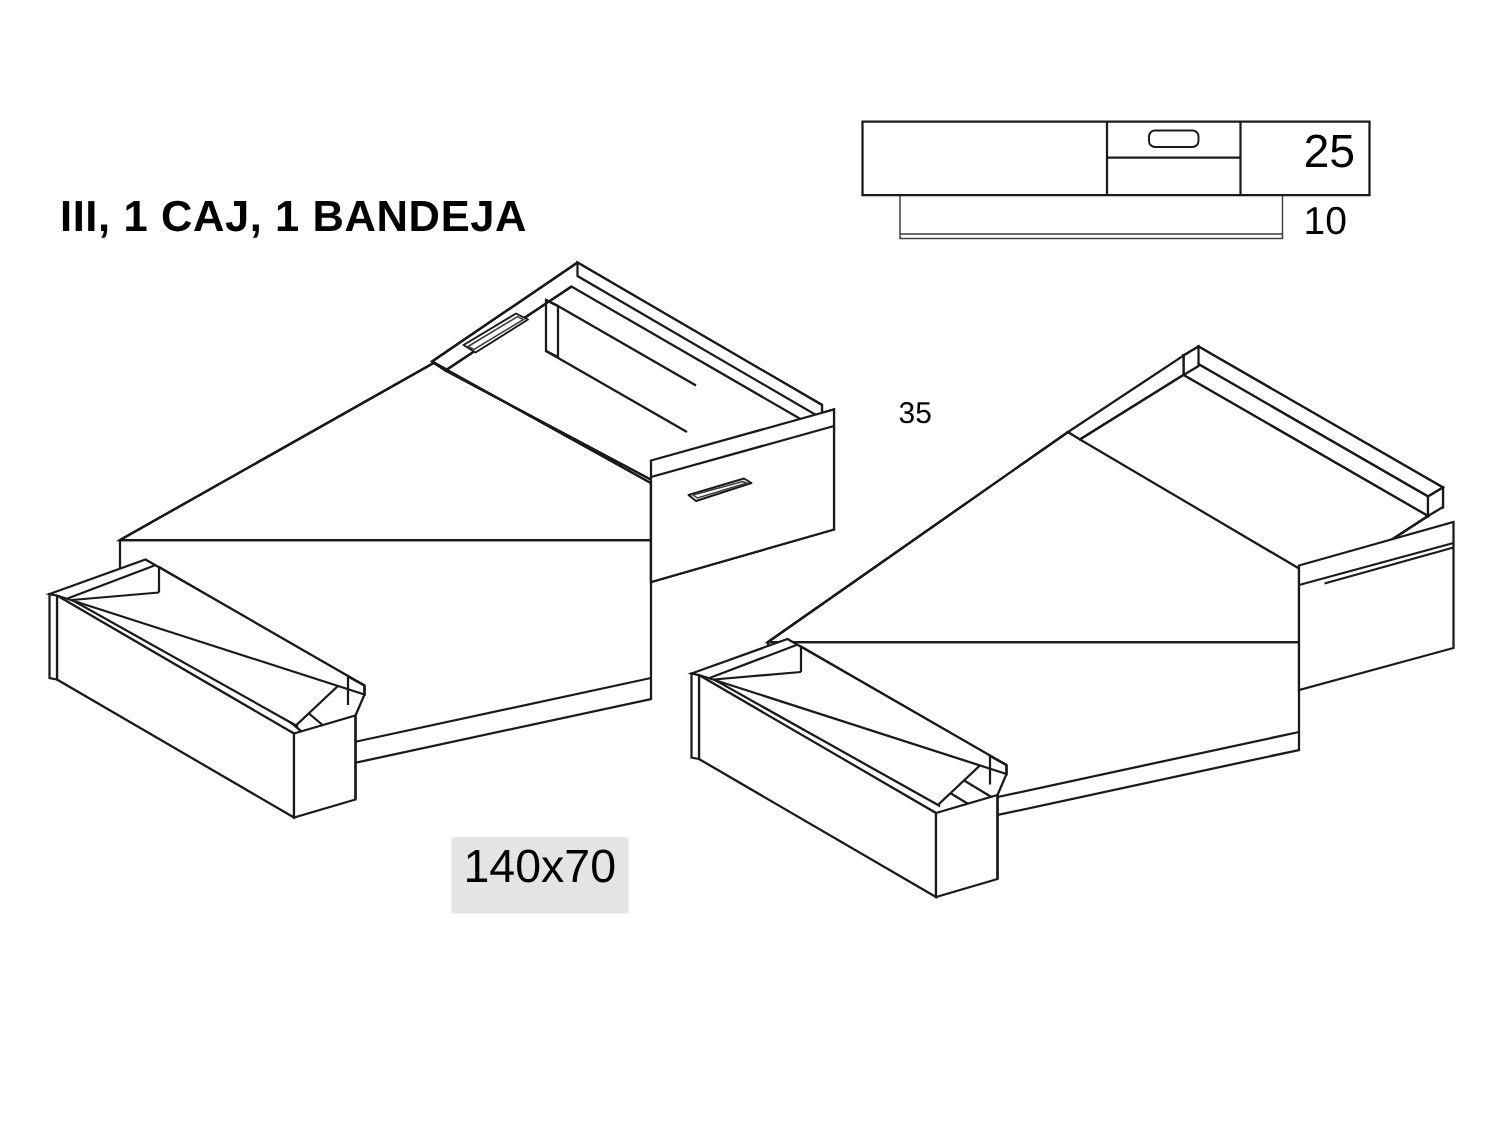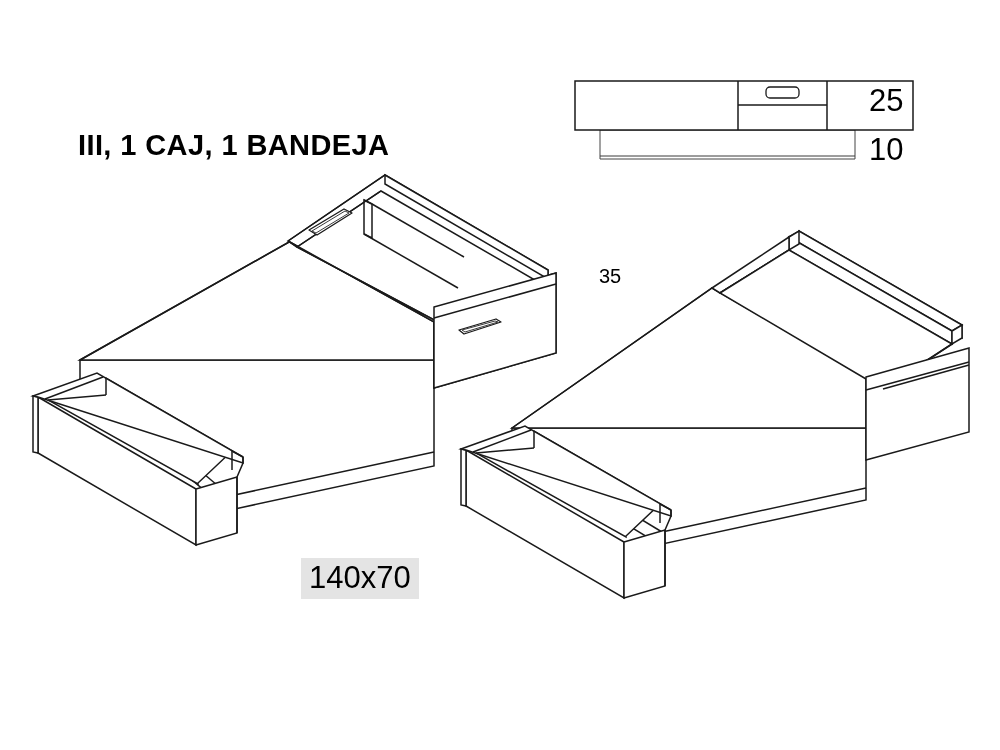--- a/index.html
+++ b/index.html
@@ -57,47 +57,46 @@
     color: #000000;
     white-space: nowrap;
     line-height: 1;
   }
   #title-label {
     left: 40px;
     top: 131px;
     font-size: 29px;
     font-weight: bold;
     letter-spacing: 0.4px;
-    margin-left: 38px;
   }
   #dim-25 {
     left: 869px;
     top: 85px;
     font-size: 31px;
     font-weight: normal;
   }
   #dim-10 {
     left: 869px;
     top: 134px;
-    font-size: 31px;
+    font-size: 26px;
     font-weight: normal;
   }
   #dim-35 {
     left: 599px;
     top: 266px;
     font-size: 20px;
     font-weight: normal;
   }
   #dim-size {
     left: 301px;
     top: 558px;
     font-size: 31px;
     font-weight: normal;
     background: #e4e4e4;
-    padding: 4px 8px 6px 8px;
+    padding: 4px 8px 16px 8px;
   }
 </style>
 </head>
 <body>
 
 <div id="page">
 
   <svg class="drawing" viewBox="0 0 1000 750">
 
     <g>

